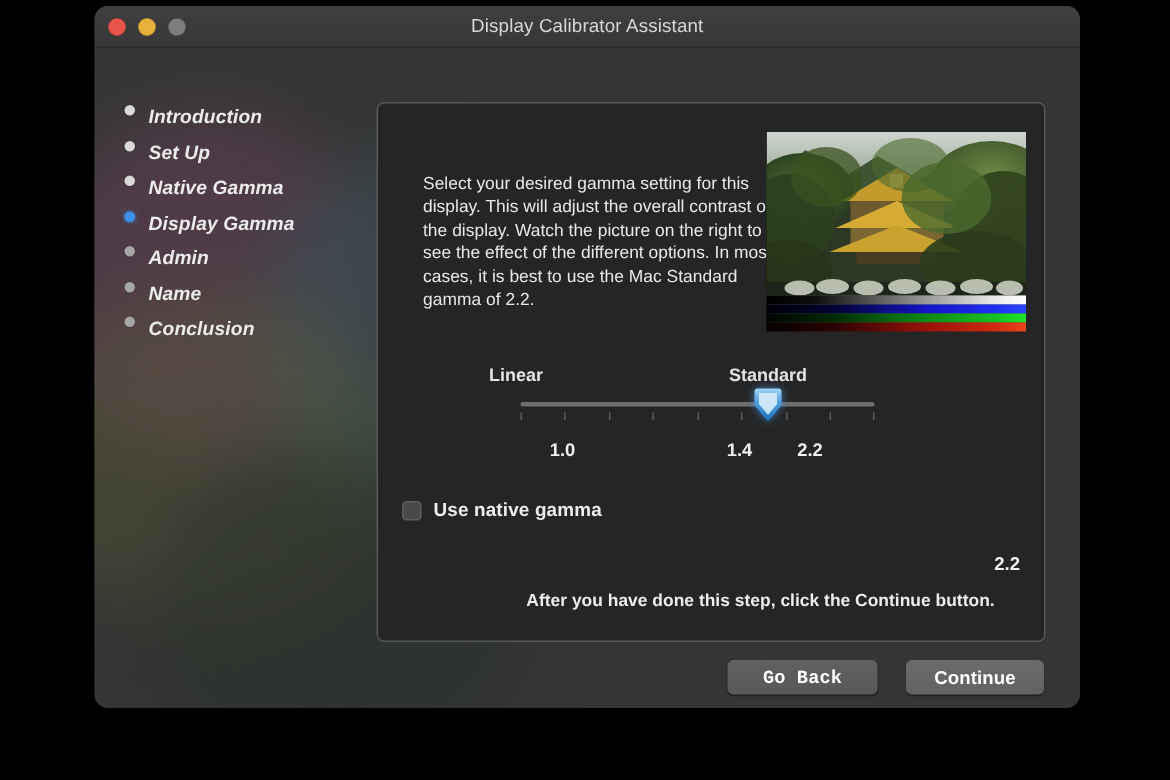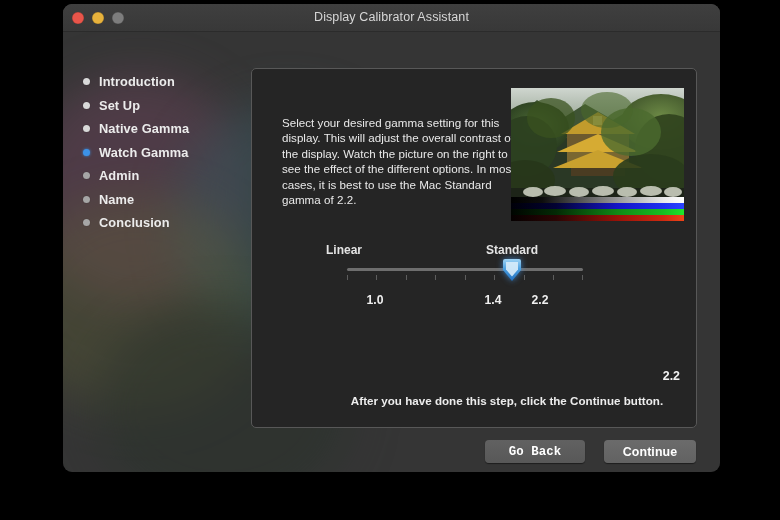--- a/index.html
+++ b/index.html
@@ -116,24 +116,24 @@
   
   .sidebar {
     position: absolute;
     left: 18px;
     top: 66px;
     width: 175px;
     z-index: 4;
   }
   .side-item {
     display: flex;
-    align-items: center;
     height: 23.5px;
     gap: 9px;
     padding-left: 2px;
+    font-style: italic;
   }
   .bullet {
     width: 7px; height: 7px;
     border-radius: 50%;
     background: #a6a6a6;
     flex: 0 0 auto;
     box-shadow: 0 0 1px rgba(0,0,0,0.4);
   }
   .side-item.done .bullet { background: #d9d9d9; }
   .side-item.active .bullet {
@@ -380,21 +380,21 @@
         <span class="side-label">Set Up</span>
       </div>
 
       <div class="side-item done">
         <span class="bullet"></span>
         <span class="side-label">Native Gamma</span>
       </div>
 
       <div class="side-item active">
         <span class="bullet"></span>
-        <span class="side-label">Watch Gamma</span>
+        <span class="side-label">Display Gamma</span>
       </div>
 
 
       <div class="side-item">
         <span class="bullet"></span>
         <span class="side-label">Admin</span>
       </div>
 
       <div class="side-item">
         <span class="bullet"></span>
@@ -514,20 +514,24 @@
             <path d="M5,4 L17,4 L17,11.5 L11,18.5 L5,11.5 Z" fill="#d7ecfa" opacity="0.92"></path>
           </svg>
         </div>
 
         <div class="scale-label" style="left:81px">1.0</div>
         <div class="scale-label" style="left:199px">1.4</div>
         <div class="scale-label" style="left:246px">2.2</div>
 
       </div>
 
+      <div class="checkbox-row">
+        <span class="checkbox"></span>
+        <span class="checkbox-label">Use native gamma</span>
+      </div>
 
       <div class="gamma-value">2.2</div>
 
       <div class="footnote">After you have done this step, click the Continue button.</div>
 
     </div>
 
     <div class="footer">
       <button class="btn btn-back">Go Back</button>
       <button class="btn btn-continue">Continue</button>

